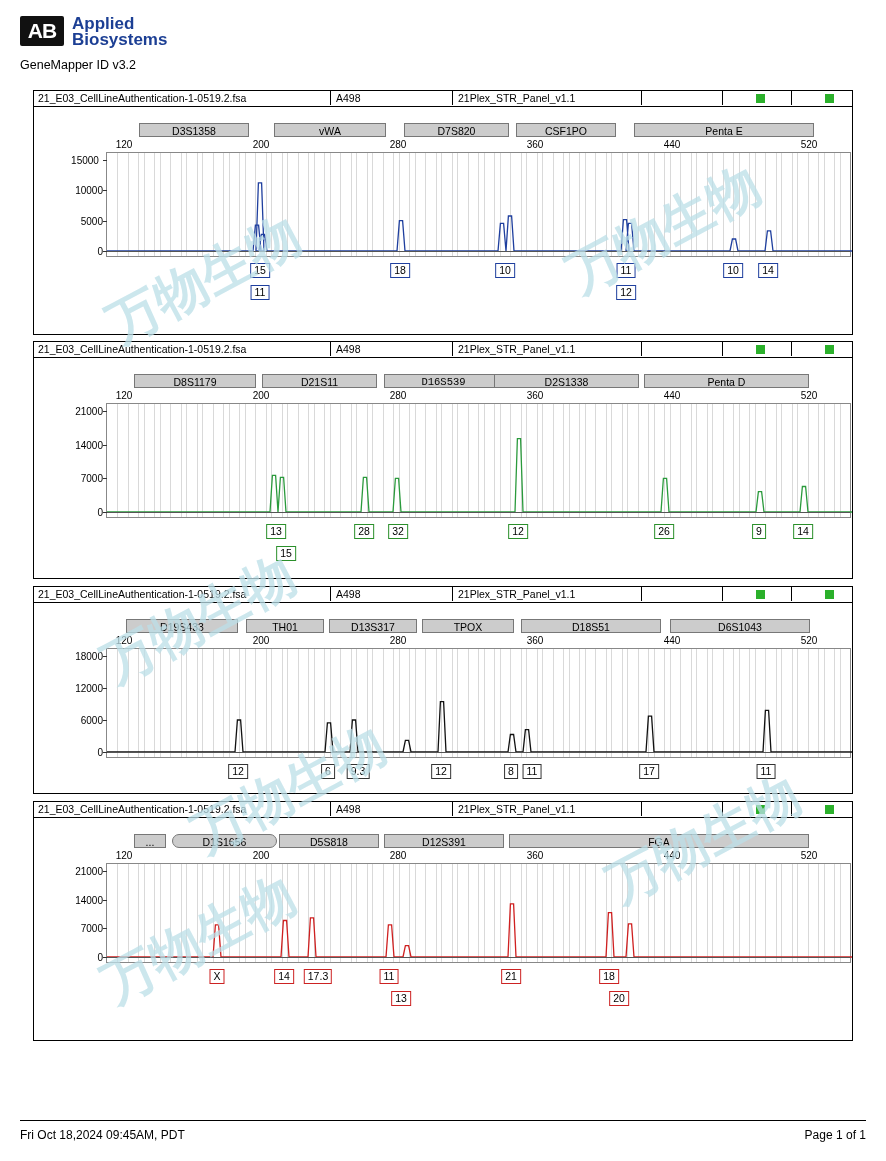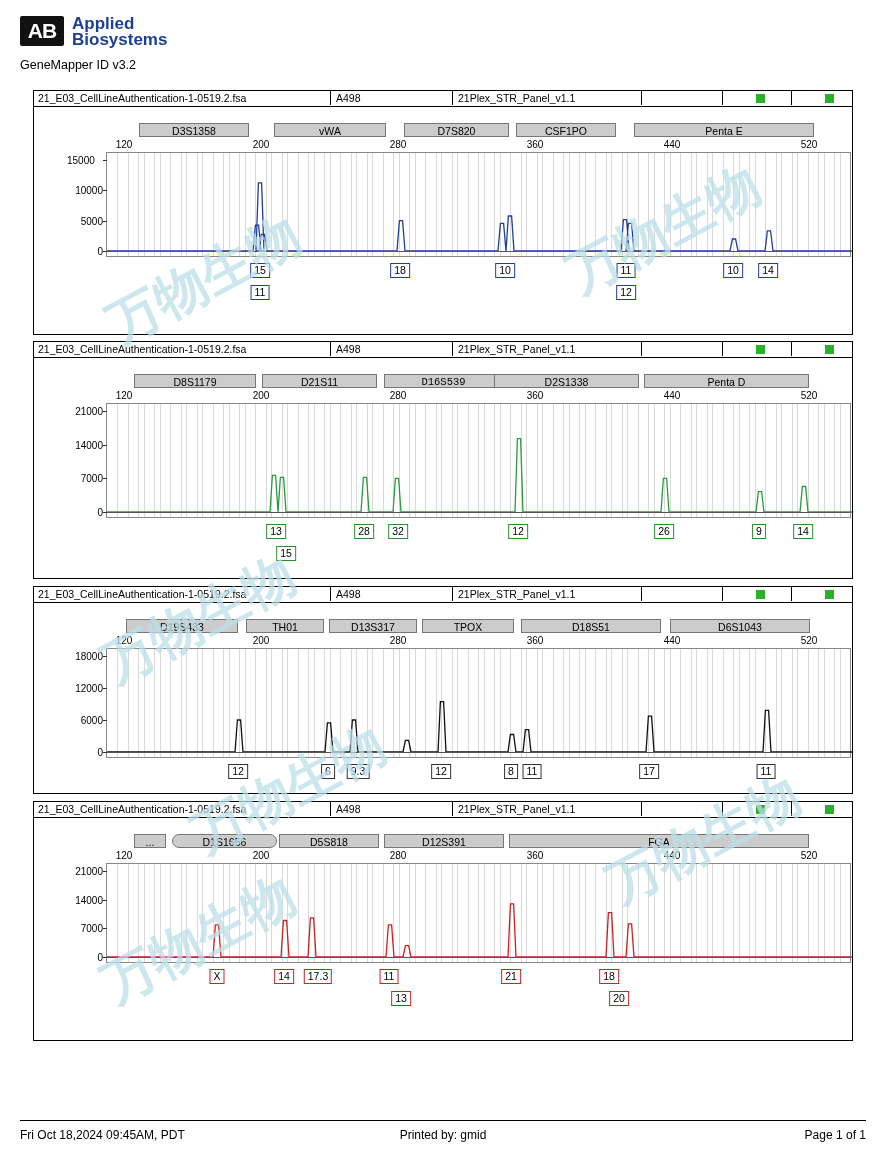--- a/index.html
+++ b/index.html
@@ -220,21 +220,21 @@
           <div class="gl" style="left:658.0px"></div>
           <div class="gl" style="left:668.5px"></div>
           <div class="gl" style="left:674.0px"></div>
           <div class="gl" style="left:684.5px"></div>
           <div class="gl" style="left:690.0px"></div>
           <div class="gl" style="left:700.5px"></div>
           <div class="gl" style="left:711.0px"></div>
           <div class="gl" style="left:716.5px"></div>
           <div class="gl" style="left:727.0px"></div>
           <div class="gl" style="left:732.5px"></div>
-          <div style="position: absolute; left: -40px; width: 36px; text-align: left; font-size: 10px; top: 7px; transform: translateY(-50%);">15000</div>
+          <div style="position: absolute; left: -40px; width: 36px; text-align: center; font-size: 10px; top: 7px; transform: translateY(-50%);">15000</div>
           <div style="position: absolute; left: -4px; width: 4px; height: 1px; background: rgb(51, 51, 51); top: 7px;"></div>
           <div style="position: absolute; left: -40px; width: 36px; text-align: right; font-size: 10px; top: 37.3333px; transform: translateY(-50%);">10000</div>
           <div style="position: absolute; left: -4px; width: 4px; height: 1px; background: rgb(51, 51, 51); top: 37.3333px;"></div>
           <div style="position: absolute; left: -40px; width: 36px; text-align: right; font-size: 10px; top: 67.6667px; transform: translateY(-50%);">5000</div>
           <div style="position: absolute; left: -4px; width: 4px; height: 1px; background: rgb(51, 51, 51); top: 67.6667px;"></div>
           <div style="position: absolute; left: -40px; width: 36px; text-align: right; font-size: 10px; top: 98px; transform: translateY(-50%);">0</div>
           <div style="position: absolute; left: -4px; width: 4px; height: 1px; background: rgb(51, 51, 51); top: 98px;"></div>
           <svg class="trace" width="745" height="105">
             <polyline points="0,98 146,98 148.4,72.2 151.6,72.2 154,98 149,98 151.4,29.9 154.6,29.9 157,98 152,98 154.4,81.4 157.6,81.4 160,98 290,98 292.4,67.6 295.6,67.6 298,98 391,98 393.4,70.4 396.6,70.4 399,98 399,98 401.4,63.0 404.6,63.0 407,98 514,98 516.4,66.7 519.6,66.7 522,98 519,98 521.4,70.4 524.6,70.4 527,98 623,98 625.4,86.0 628.6,86.0 631,98 658,98 660.4,77.8 663.6,77.8 666,98 745,98" fill="none" stroke="#1f3f9e" stroke-width="1.3"></polyline>
           </svg>
@@ -666,21 +666,20 @@
           <div class="call red" style="left: 367px; top: 28px;">13</div>
           <div class="call red" style="left: 477px; top: 6px;">21</div>
           <div class="call red" style="left: 575px; top: 6px;">18</div>
           <div class="call red" style="left: 585px; top: 28px;">20</div>
         </div>
       </div>
     </div>
 
   <div class="footline"></div>
   <div class="foot left">Fri Oct 18,2024 09:45AM, PDT</div>
-  <div class="foot center">Printed by: gmid</div>
   <div class="foot right">Page 1 of 1</div>
 
   <div class="wm" style="left:100px;top:245px;">万物生物</div>
   <div class="wm" style="left:560px;top:195px;">万物生物</div>
   <div class="wm" style="left:95px;top:585px;">万物生物</div>
   <div class="wm" style="left:185px;top:755px;">万物生物</div>
   <div class="wm" style="left:600px;top:805px;">万物生物</div>
   <div class="wm" style="left:95px;top:905px;">万物生物</div>
 
 </div>

